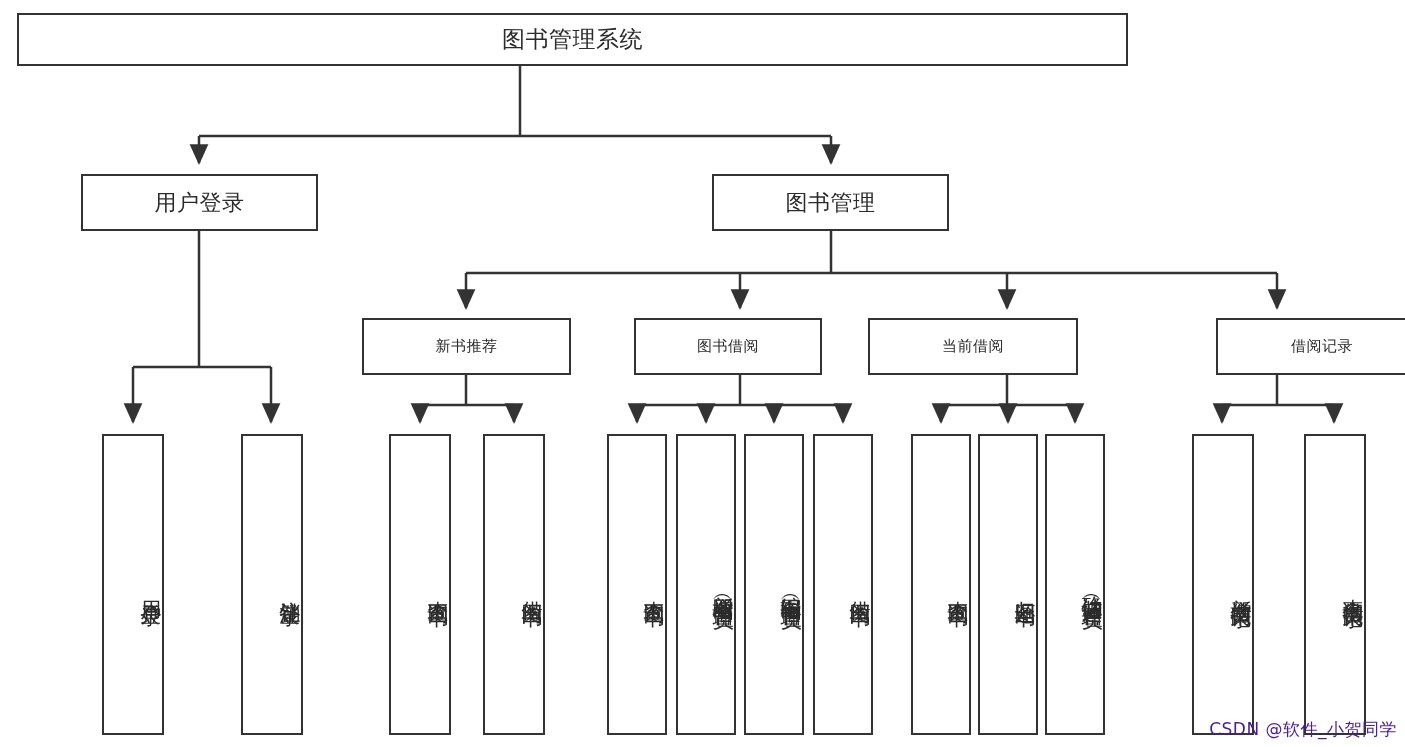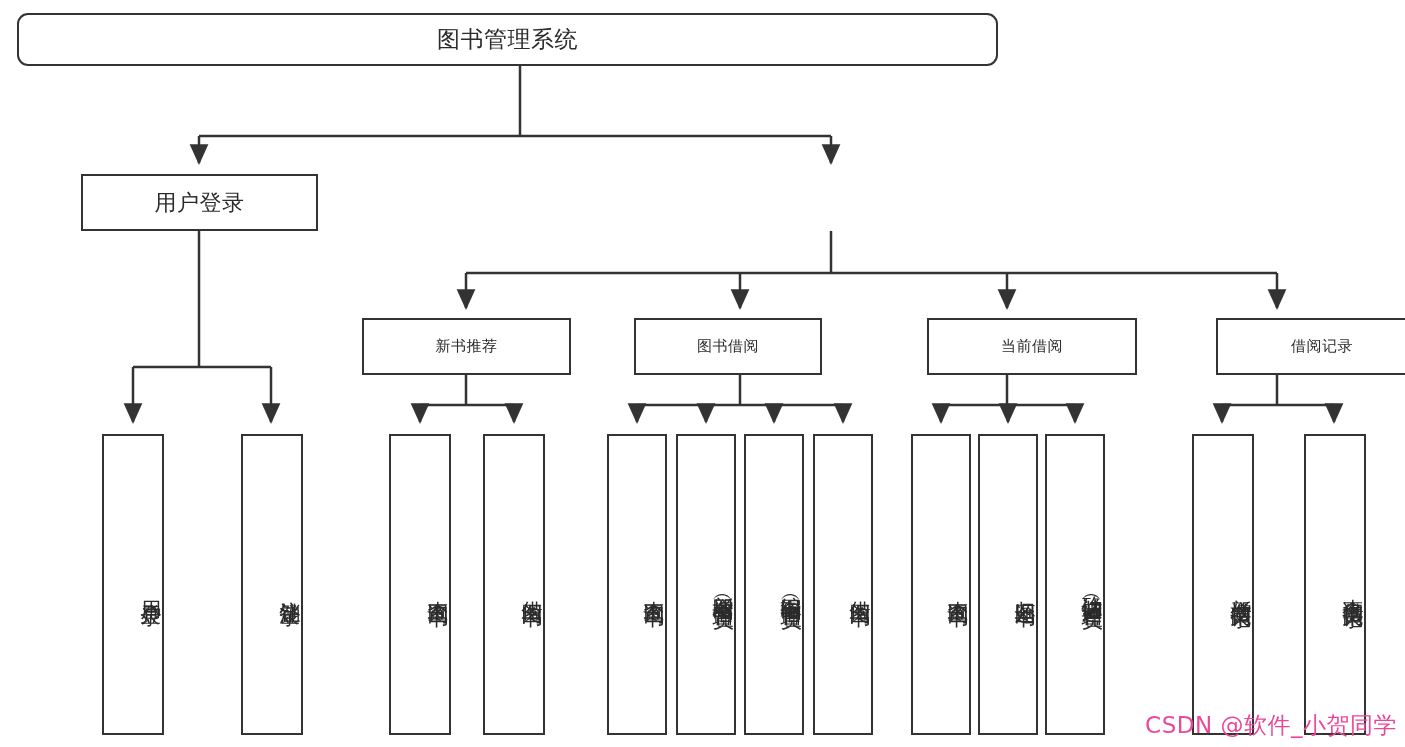--- a/index.html
+++ b/index.html
@@ -55,22 +55,22 @@
     letter-spacing: 2px;
   }
   .n-root { font-size: 23px; }
   .n-l1   { font-size: 22px; }
   .n-l2   { font-size: 15px; }
   .n-leaf { font-size: 21px; }
   #watermark {
     position: absolute;
     right: 8px;
     bottom: 6px;
-    font-size: 23px;
-    color: #ec4899;
+    font-size: 17px;
+    color: #4c1d95;
     letter-spacing: 0.5px;
     white-space: nowrap;
     font-family: "DejaVu Sans", "Liberation Sans", sans-serif;
   }
 </style>
 </head>
 <body>
 
 <div id="canvas">
 
@@ -120,35 +120,38 @@
       <path d="M 1008 405 L 1008 422" marker-end="url(#arrowdown)"></path>
       <path d="M 1075 405 L 1075 422" marker-end="url(#arrowdown)"></path>
 
       <path d="M 1277 375 L 1277 405"></path>
       <path d="M 1222 405 L 1334 405"></path>
       <path d="M 1222 405 L 1222 422" marker-end="url(#arrowdown)"></path>
       <path d="M 1334 405 L 1334 422" marker-end="url(#arrowdown)"></path>
     </g>
   </svg>
 
-  <div class="node horiz n-root" style="left:17px; top:13px; width:981px; height:53px;border-radius:11px;">
+  <div class="node horiz n-root" style="left:17px; top:13px; width:1111px; height:53px;">
     <span class="lbl">图书管理系统</span>
   </div>
 
   <div class="node horiz n-l1" style="left:81px; top:174px; width:237px; height:57px;">
     <span class="lbl">用户登录</span>
   </div>
+  <div class="node horiz n-l1" style="left:712px; top:174px; width:237px; height:57px;">
+    <span class="lbl">图书管理</span>
+  </div>
 
   <div class="node horiz n-l2" style="left:362px; top:318px; width:209px; height:57px;">
     <span class="lbl">新书推荐</span>
   </div>
   <div class="node horiz n-l2" style="left:634px; top:318px; width:188px; height:57px;">
     <span class="lbl">图书借阅</span>
   </div>
-  <div class="node horiz n-l2" style="left:927px; top:318px; width:210px; height:57px;">
+  <div class="node horiz n-l2" style="left:868px; top:318px; width:210px; height:57px;">
     <span class="lbl">当前借阅</span>
   </div>
   <div class="node horiz n-l2" style="left:1200px; top:318px; width:212px; height:57px;margin-left:16px;">
     <span class="lbl">借阅记录</span>
   </div>
 
   <div class="node vert n-leaf" style="left:102px; top:434px; width:62px; height:301px;">
     <span class="lbl">用户登录</span>
   </div>
   <div class="node vert n-leaf" style="left:241px; top:434px; width:62px; height:301px;">

